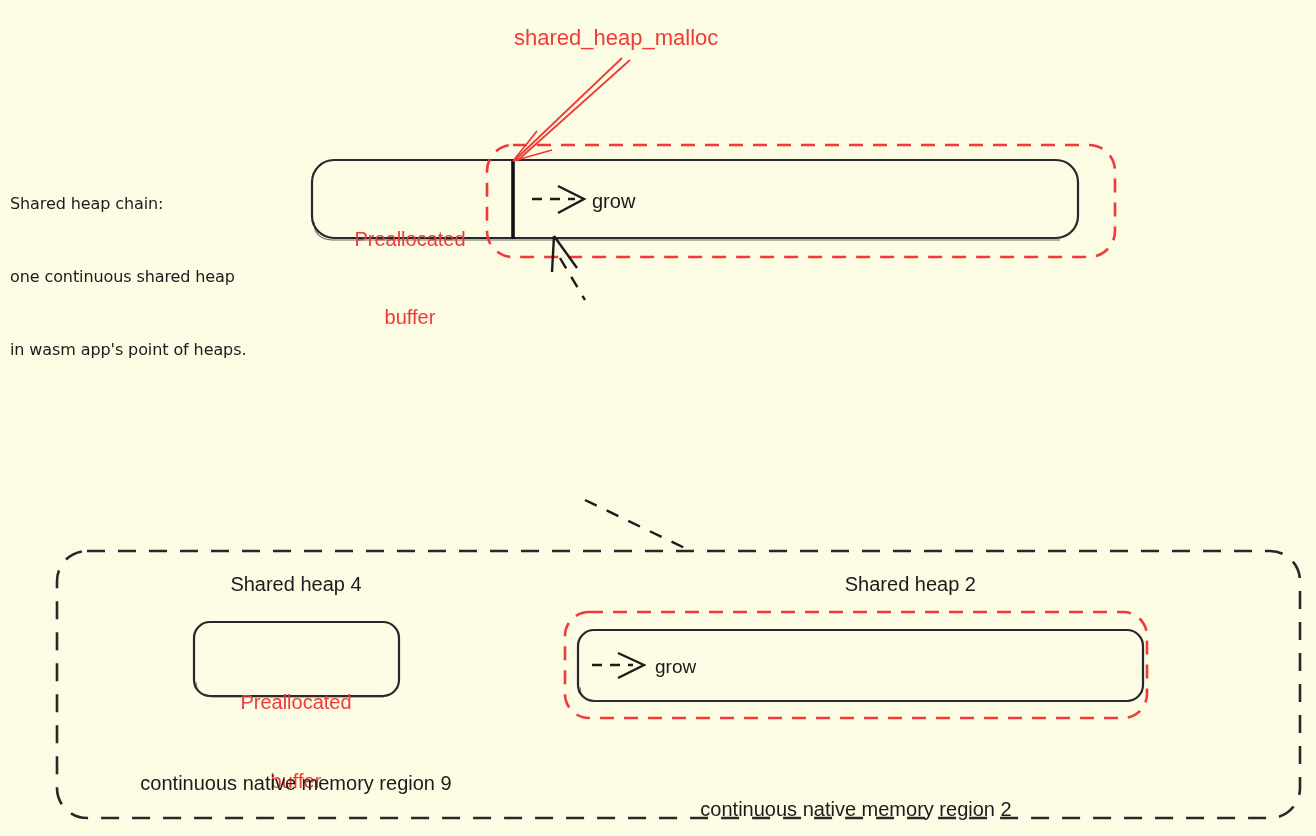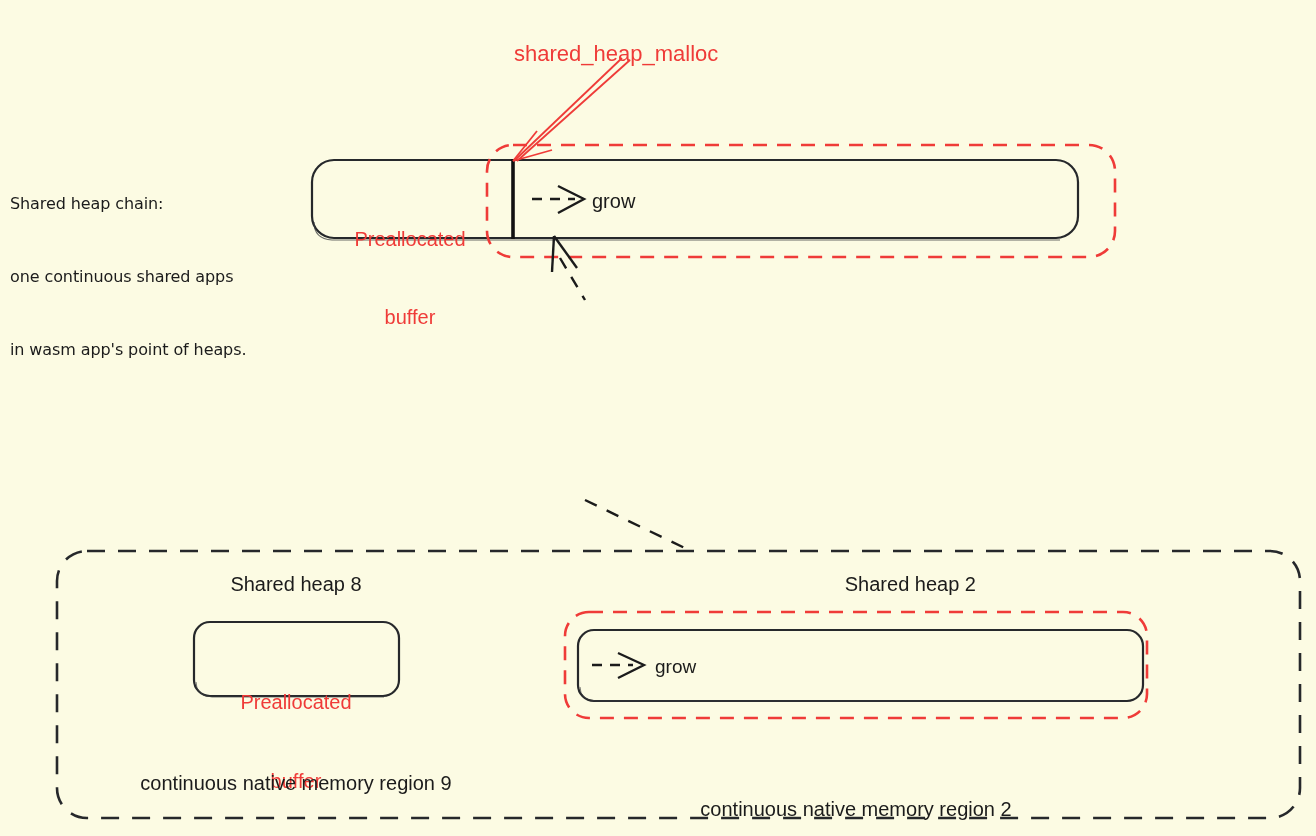--- a/index.html
+++ b/index.html
@@ -43,21 +43,20 @@
     letter-spacing: -0.1px;
   }
 
   
   .callout-malloc {
     left: 514px;
     top: 24px;
     font-family: "Liberation Sans", sans-serif;
     font-size: 22px;
     color: #ef3b38;
-    margin-top: 16px;
   }
 
   
   .top-prealloc {
     left: 336px;
     top: 174px;
     width: 148px;
     text-align: center;
     font-family: "Liberation Sans", sans-serif;
     font-size: 20px;
@@ -193,33 +192,33 @@
     <g stroke="#1b1b1b" fill="none">
       <line x1="592" y1="665" x2="633" y2="665" stroke-width="2.3" stroke-dasharray="10,8"></line>
       <path d="M618,653 L644,665 L618,678" stroke-width="2.3" stroke-linejoin="miter"></path>
     </g>
   </svg>
 
   <div class="txt callout-malloc">shared_heap_malloc</div>
 
   <div class="txt desc-block">
     <div>Shared heap chain:</div>
-    <div>one continuous shared apps</div>
+    <div>one continuous shared heap</div>
     <div>in wasm app's point of heaps.</div>
   </div>
 
   <div class="txt top-prealloc">
     <div>Preallocated</div>
     <div>buffer</div>
   </div>
 
   <div class="txt grow-top">grow</div>
 
 
-  <div class="txt heap1-title">Shared heap 8</div>
+  <div class="txt heap1-title">Shared heap 4</div>
 
   <div class="txt heap1-box-label">
     <div>Preallocated</div>
     <div>buffer</div>
   </div>
 
   <div class="txt region1-caption">
     <div>continuous native memory region 9</div>
     
   </div>

